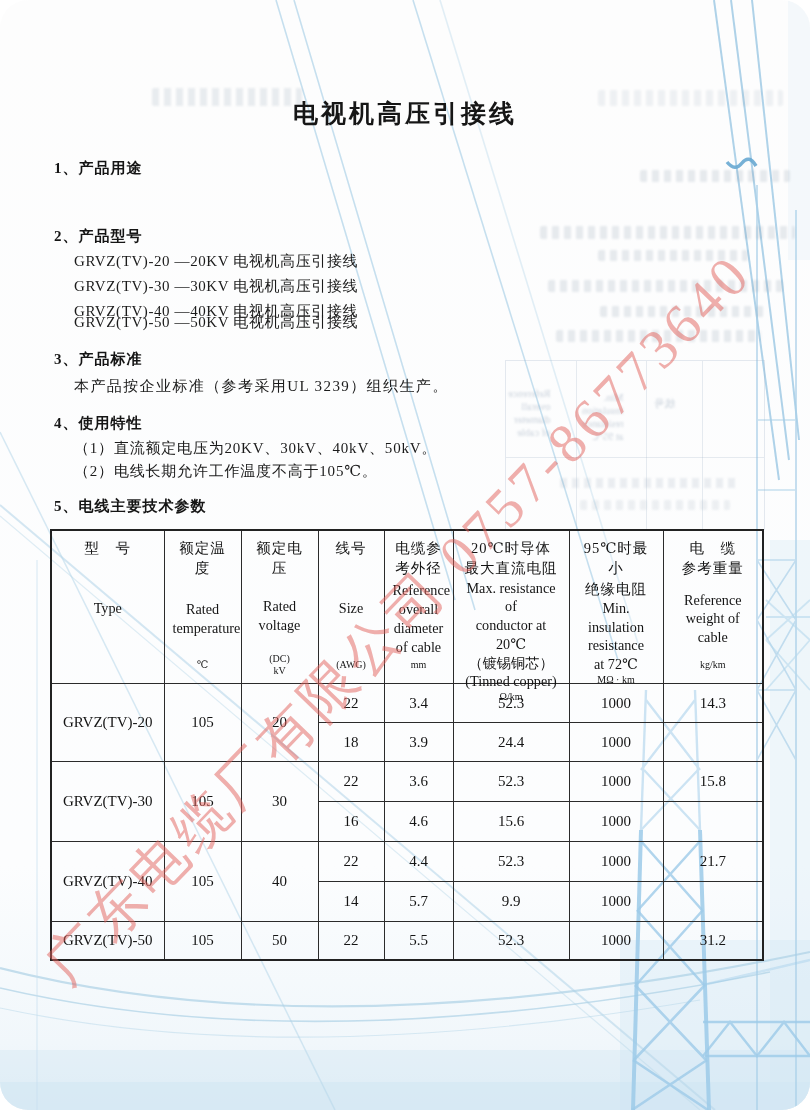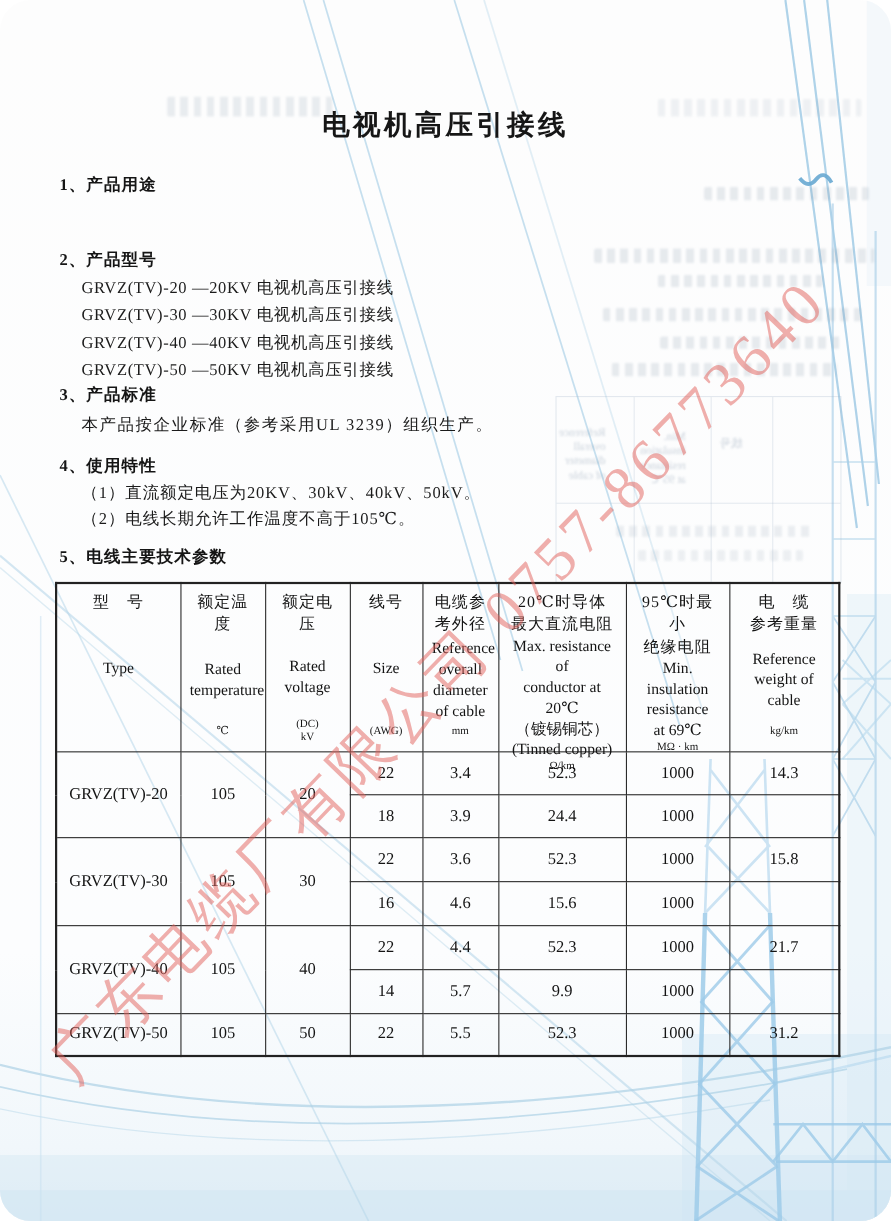--- a/index.html
+++ b/index.html
@@ -146,21 +146,21 @@
   <div class="content">
 
     <h1 id="title">电视机高压引接线</h1>
 
     <div class="sec-h" style="top:159px">1、产品用途</div>
 
     <div class="sec-h" style="top:227px">2、产品型号</div>
     <div class="model" style="top:252px">GRVZ(TV)-20 —20KV 电视机高压引接线</div>
     <div class="model" style="top:277px">GRVZ(TV)-30 —30KV 电视机高压引接线</div>
     <div class="model" style="top:302px">GRVZ(TV)-40 —40KV 电视机高压引接线</div>
-    <div class="model" style="top:327px">GRVZ(TV)-50 —50KV 电视机高压引接线</div>
+    <div class="model" style="top:313px">GRVZ(TV)-50 —50KV 电视机高压引接线</div>
 
     <div class="sec-h" style="top:350px">3、产品标准</div>
     <div class="sec-b" style="top:377px">本产品按企业标准（参考采用UL 3239）组织生产。</div>
 
     <div class="sec-h" style="top:414px">4、使用特性</div>
     <div class="sec-b" style="top:439px;letter-spacing:.8px">（1）直流额定电压为20KV、30kV、40kV、50kV。</div>
     <div class="sec-b" style="top:462px;letter-spacing:.8px">（2）电线长期允许工作温度不高于105℃。</div>
 
     <div class="sec-h" style="top:497px">5、电线主要技术参数</div>
 
@@ -231,21 +231,21 @@
             <div class="hu">Ω/km</div>
                 </div>
           </th>
           <th>
             <div class="hcell">
                   <div class="hz">95℃时最小
 绝缘电阻</div>
             <div class="he">Min.
 insulation
 resistance
-at 69℃</div>
+at 72℃</div>
             <div class="hu">MΩ · km</div>
                 </div>
           </th>
           <th>
             <div class="hcell">
                   <div class="hz">电　缆
 参考重量</div>
             <div class="he">Reference
 weight of
 cable</div>

